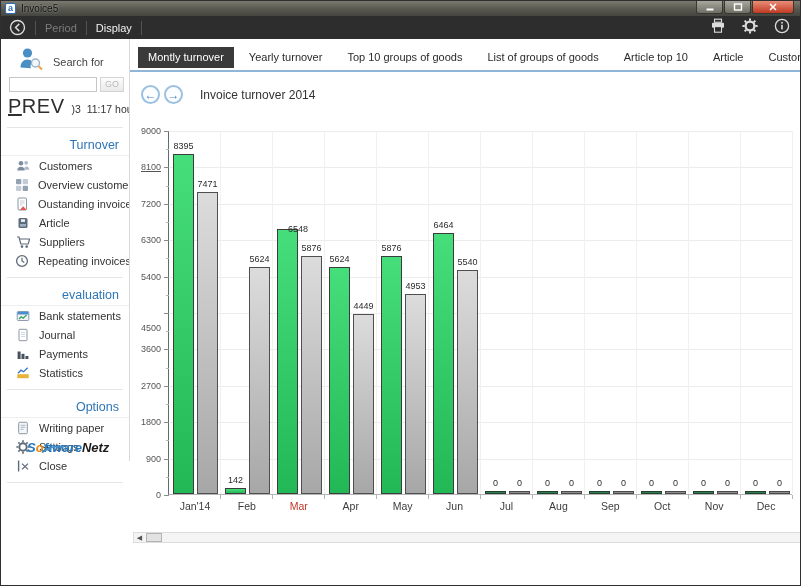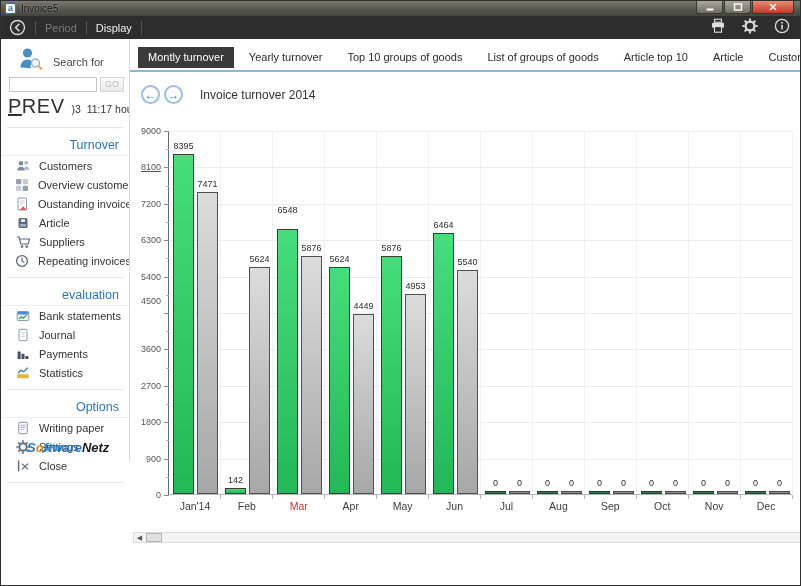--- a/index.html
+++ b/index.html
@@ -361,21 +361,21 @@
         <div class="chart-title">Invoice turnover 2014</div>
       </div>
 
       <div class="chart-wrap">
         <div class="yaxis" id="yaxis">
             <div class="ylab" style="top: 364px;">0</div>
             <div class="ylab" style="top: 327.6px;">900</div>
             <div class="ylab" style="top: 291.2px;">1800</div>
             <div class="ylab" style="top: 254.8px;">2700</div>
             <div class="ylab" style="top: 218.4px;">3600</div>
-            <div class="ylab" style="top: 170px;">4500</div>
+            <div class="ylab" style="top: 197px;">4500</div>
             <div class="ylab" style="top: 145.6px;">5400</div>
             <div class="ylab" style="top: 109.2px;">6300</div>
             <div class="ylab" style="top: 72.8px;">7200</div>
             <div class="ylab" style="top: 36.4px; text-decoration: underline;">8100</div>
             <div class="ylab" style="top: 0px;">9000</div>
           </div>
         <div class="plot" id="plot">
             <div class="ytick" style="left: -5px; width: 5px; top: 364px;"></div>
             <div class="ytick" style="left: -3px; width: 3px; background: rgb(181, 181, 181); top: 345.8px;"></div>
             <div class="hgrid" style="top: 327.6px;"></div>
@@ -433,21 +433,21 @@
             <div class="xtick" style="left: 623px;"></div>
             <div class="bar s0" style="left: 4px; height: 339.531px;"></div>
             <div class="vlabel" style="left: -6px; width: 41px; bottom: 342.531px;">8395</div>
             <div class="bar s1" style="left: 28px; height: 302.16px;"></div>
             <div class="vlabel" style="left: 18px; width: 41px; bottom: 305.16px;">7471</div>
             <div class="bar s0" style="left: 56px; height: 5.74311px;"></div>
             <div class="vlabel" style="left: 46px; width: 41px; bottom: 8.74311px;">142</div>
             <div class="bar s1" style="left: 80px; height: 227.46px;"></div>
             <div class="vlabel" style="left: 70px; width: 41px; bottom: 230.46px;">5624</div>
             <div class="bar s0" style="left: 108px; height: 264.83px;"></div>
-            <div class="vlabel" style="left: 98px; width: 41px; bottom: 279px;">6548</div>
+            <div class="vlabel" style="left: 98px; width: 41px; bottom: 260px; text-align: right;">6548</div>
             <div class="bar s1" style="left: 132px; height: 237.652px;"></div>
             <div class="vlabel" style="left: 122px; width: 41px; bottom: 240.652px;">5876</div>
             <div class="bar s0" style="left: 160px; height: 227.46px;"></div>
             <div class="vlabel" style="left: 150px; width: 41px; bottom: 230.46px;">5624</div>
             <div class="bar s1" style="left: 184px; height: 179.937px;"></div>
             <div class="vlabel" style="left: 174px; width: 41px; bottom: 182.937px;">4449</div>
             <div class="bar s0" style="left: 212px; height: 237.652px;"></div>
             <div class="vlabel" style="left: 202px; width: 41px; bottom: 240.652px;">5876</div>
             <div class="bar s1" style="left: 236px; height: 200.321px;"></div>
             <div class="vlabel" style="left: 226px; width: 41px; bottom: 203.321px;">4953</div>

